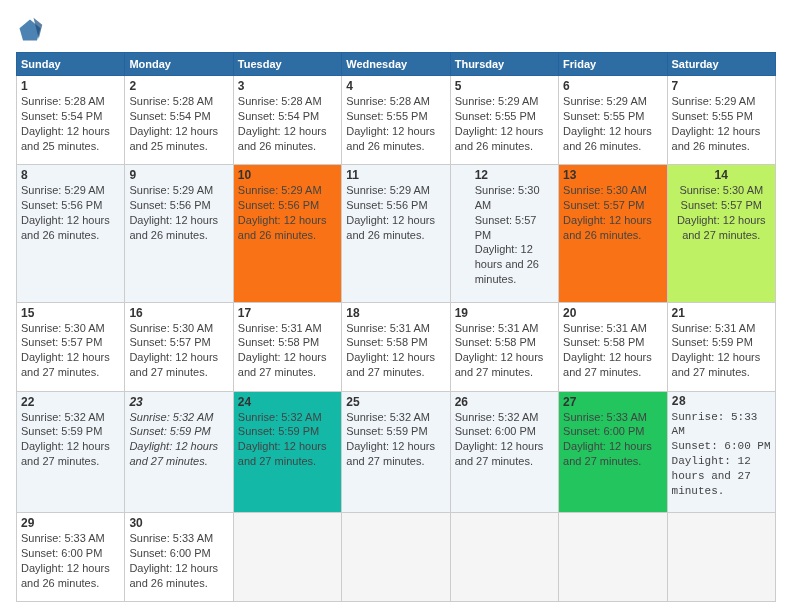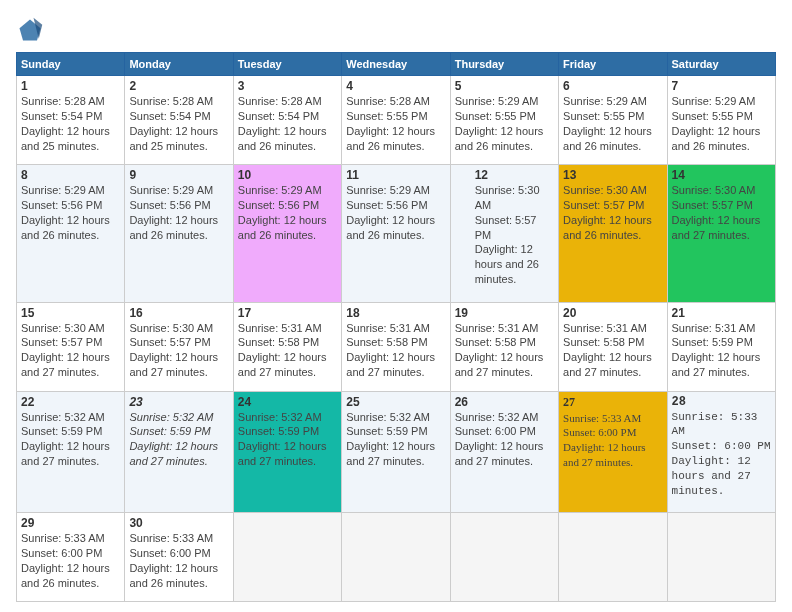--- a/index.html
+++ b/index.html
@@ -158,37 +158,37 @@
         </tr>
         <tr>
           <td style="background: rgb(240, 245, 250);">
             <span class="day-num">8</span>
             <div class="day-info">Sunrise: 5:29 AM<br>Sunset: 5:56 PM<br>Daylight: 12 hours and 26 minutes.</div>
           </td>
           <td style="background: rgb(240, 245, 250);">
             <span class="day-num">9</span>
             <div class="day-info">Sunrise: 5:29 AM<br>Sunset: 5:56 PM<br>Daylight: 12 hours and 26 minutes.</div>
           </td>
-          <td style="background: #f0abfc;">
+          <td style="background: #f97316;">
             <span class="day-num">10</span>
             <div class="day-info">Sunrise: 5:29 AM<br>Sunset: 5:56 PM<br>Daylight: 12 hours and 26 minutes.</div>
           </td>
           <td style="background: rgb(240, 245, 250);">
             <span class="day-num">11</span>
             <div class="day-info">Sunrise: 5:29 AM<br>Sunset: 5:56 PM<br>Daylight: 12 hours and 26 minutes.</div>
           </td>
           <td style="background: rgb(240, 245, 250); padding-left: 24px;">
             <span class="day-num">12</span>
             <div class="day-info">Sunrise: 5:30 AM<br>Sunset: 5:57 PM<br>Daylight: 12 hours and 26 minutes.</div>
           </td>
-          <td style="background: #eab308;">
+          <td style="background: #f97316;">
             <span class="day-num">13</span>
             <div class="day-info">Sunrise: 5:30 AM<br>Sunset: 5:57 PM<br>Daylight: 12 hours and 26 minutes.</div>
           </td>
-          <td style="background: #22c55e;">
+          <td style="background: #bef264; text-align: center;">
             <span class="day-num">14</span>
             <div class="day-info">Sunrise: 5:30 AM<br>Sunset: 5:57 PM<br>Daylight: 12 hours and 27 minutes.</div>
           </td>
         </tr>
         <tr>
           <td>
             <span class="day-num">15</span>
             <div class="day-info">Sunrise: 5:30 AM<br>Sunset: 5:57 PM<br>Daylight: 12 hours and 27 minutes.</div>
           </td>
           <td>
@@ -230,21 +230,21 @@
             <div class="day-info">Sunrise: 5:32 AM<br>Sunset: 5:59 PM<br>Daylight: 12 hours and 27 minutes.</div>
           </td>
           <td style="background: rgb(240, 245, 250);">
             <span class="day-num">25</span>
             <div class="day-info">Sunrise: 5:32 AM<br>Sunset: 5:59 PM<br>Daylight: 12 hours and 27 minutes.</div>
           </td>
           <td style="background: rgb(240, 245, 250); margin-top: 27px;">
             <span class="day-num">26</span>
             <div class="day-info">Sunrise: 5:32 AM<br>Sunset: 6:00 PM<br>Daylight: 12 hours and 27 minutes.</div>
           </td>
-          <td style="background: #eab308; font-family: Liberation Serif, serif;">
+          <td style="background: #22c55e;">
             <span class="day-num">27</span>
             <div class="day-info">Sunrise: 5:33 AM<br>Sunset: 6:00 PM<br>Daylight: 12 hours and 27 minutes.</div>
           </td>
           <td style="background: rgb(240, 245, 250); font-family: Liberation Mono, monospace;">
             <span class="day-num">28</span>
             <div class="day-info">Sunrise: 5:33 AM<br>Sunset: 6:00 PM<br>Daylight: 12 hours and 27 minutes.</div>
           </td>
         </tr>
         <tr>
           <td>

